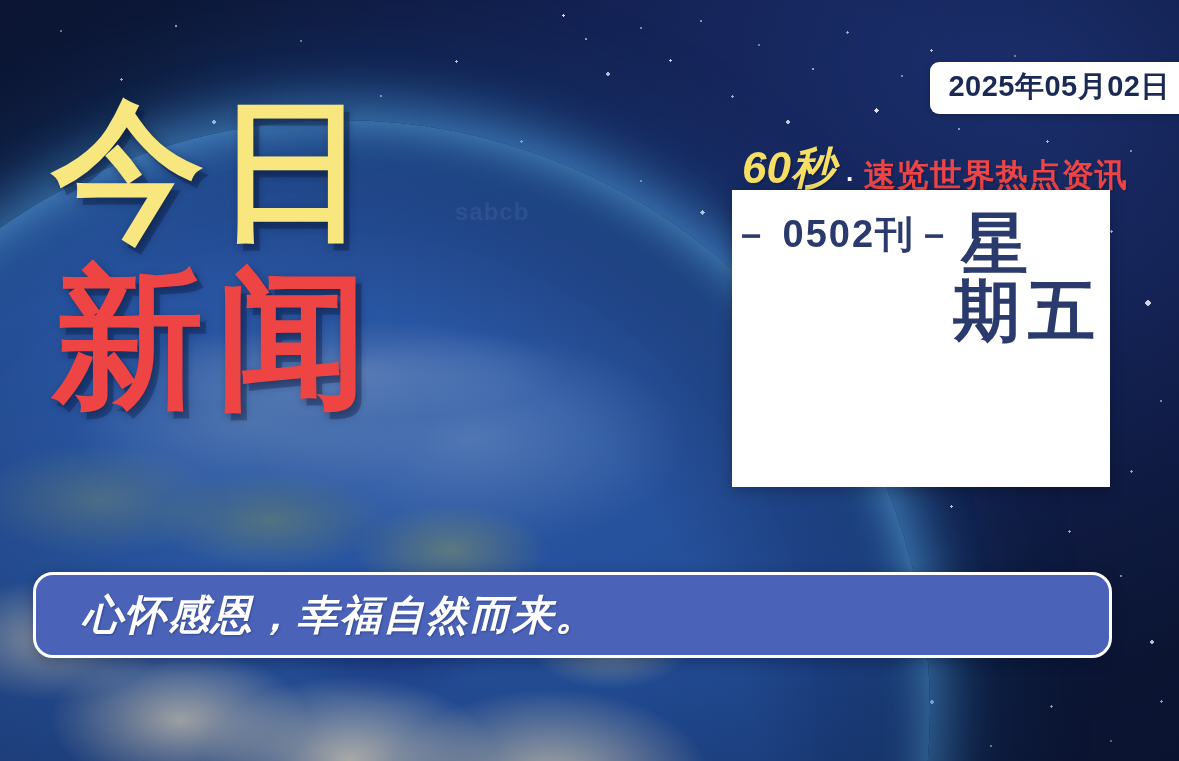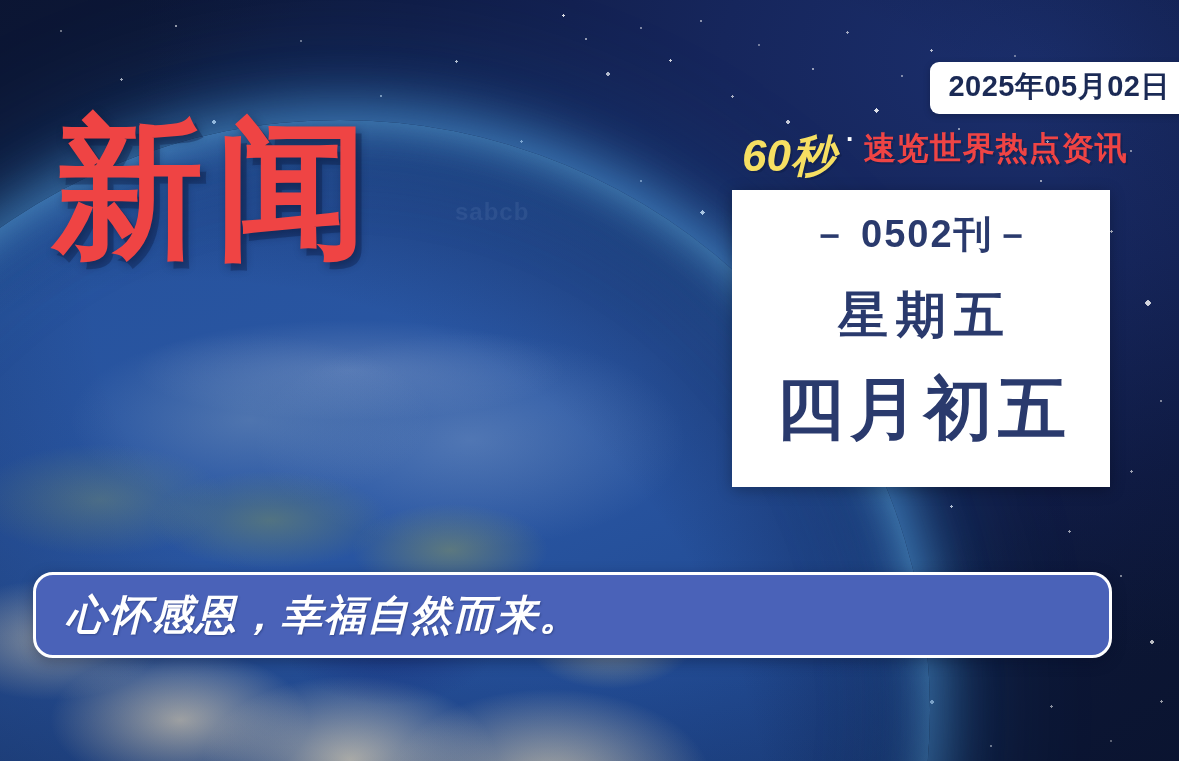--- a/index.html
+++ b/index.html
@@ -234,23 +234,23 @@
     border-radius: 9px;
     letter-spacing: 0.5px;
     box-shadow: 0 2px 7px rgba(0,0,0,0.22);
     white-space: nowrap;
   }
 
   
   .tagline {
     position: absolute;
     left: 742px;
-    top: 127px;
+    top: 139px;
     display: flex;
-    align-items: flex-start;
+    align-items: flex-end;
     white-space: nowrap;
   }
   .tagline-60 {
     color: #F6DF62;
     font-size: 44px;
     font-weight: 900;
     font-style: italic;
     letter-spacing: 0px;
     text-shadow: 2px 2px 0 rgba(12,24,60,0.35);
   }
@@ -273,43 +273,43 @@
   
   .info-card {
     position: absolute;
     left: 732px;
     top: 190px;
     width: 378px;
     height: 297px;
     background: #FFFFFF;
     box-shadow: 0 3px 14px rgba(0,0,0,0.28);
     display: flex;
-    flex-direction: column;
-    align-items: center;
+    flex-direction: row;
+    align-items: flex-start;
     color: #2A3A6D;
   }
   .card-issue {
     margin-top: 19px;
     font-size: 38px;
     font-weight: 800;
     letter-spacing: 2px;
     white-space: nowrap;
   }
   .card-issue .dash {
     font-weight: 700;
     letter-spacing: 0;
   }
   .card-weekday {
-    margin-top: 34px;
-    font-size: 50px;
+    margin-top: 20px;
+    font-size: 67px;
     font-weight: 900;
     letter-spacing: 8px;
     text-indent: 8px;
     line-height: 1;
-    font-family: Liberation Mono, monospace;
+    font-family: Liberation Sans, sans-serif;
   }
   .card-lunar {
     margin-top: 31px;
     font-size: 68px;
     font-weight: 900;
     letter-spacing: 6px;
     text-indent: 6px;
     line-height: 1;
     font-family: "DejaVu Sans", "Liberation Sans", sans-serif;
   }
@@ -328,21 +328,21 @@
     display: flex;
     align-items: center;
     box-shadow: 0 4px 14px rgba(5,12,38,0.35);
   }
   .quote-text {
     color: #FFFFFF;
     font-size: 41px;
     font-weight: 800;
     font-style: italic;
     letter-spacing: 2px;
-    margin-left: 30px;
+    margin-left: 46px;
     white-space: nowrap;
     text-shadow: 1px 1px 2px rgba(15,28,70,0.35);
   }
 </style>
 </head>
 <body>
 
 <div id="poster">
 
   <div class="space-bg"></div>
@@ -353,35 +353,35 @@
     <div class="earth-surface"></div>
     <div class="earth-limb-glow"></div>
   </div>
   <div class="space-vignette"></div>
 
   <div class="watermark">sabcb</div>
 
   <div class="date-badge">2025年05月02日</div>
 
   <div class="title-block">
+    <div class="title-line title-line-1">今日</div>
     <div class="title-line title-line-2">新闻</div>
   </div>
 
   <div class="tagline">
     <span class="tagline-60">60秒</span>
     <span class="tagline-dot">·</span>
     <span class="tagline-text">速览世界热点资讯</span>
   </div>
 
   <div class="info-card">
     <div class="card-issue">
       <span class="dash">－</span>
       <span>0502刊</span><span class="dash">－</span>
     </div>
     <div class="card-weekday">星期五</div>
-    <div class="card-lunar">四月初五</div>
   </div>
 
   <div class="quote-bar">
     <span class="quote-text">心怀感恩，幸福自然而来。</span>
   </div>
 
 </div>
 
 </body></html>

